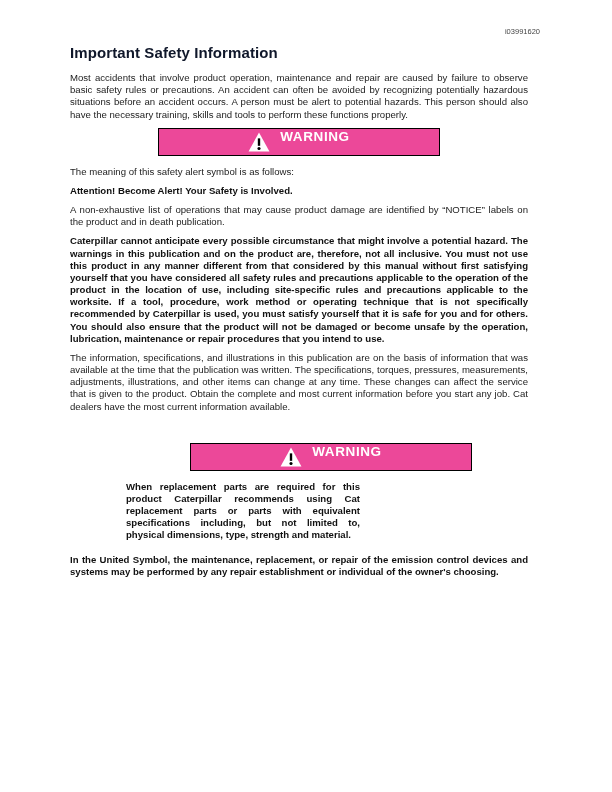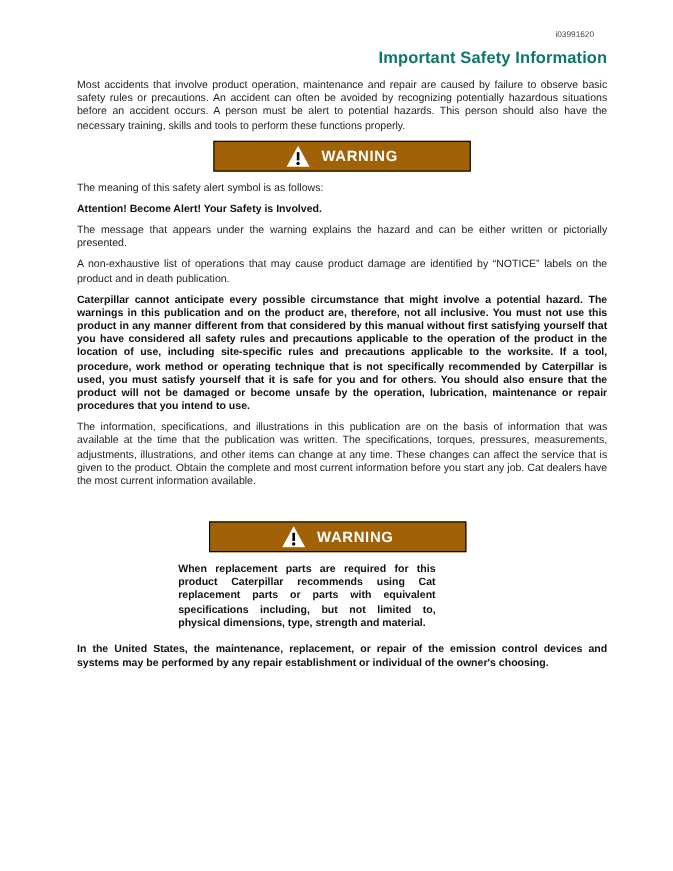--- a/index.html
+++ b/index.html
@@ -4,65 +4,64 @@
 <style>
   * { margin: 0; padding: 0; box-sizing: border-box; }
   html, body { background: #ffffff; }
   .page {
     width: 612px;
     height: 792px;
     background: #ffffff;
     font-family: "Liberation Sans", sans-serif;
     color: #1c1c1c;
     position: relative;
-    padding: 24px 60px 0 70px;
+    padding: 24px 84px 0 70px;
     overflow: hidden;
   }
   .doc-code {
     position: absolute;
     top: 27px;
     right: 72px;
     font-size: 7.5px;
     color: #444444;
   }
   .page-title {
-    text-align: right;
+    text-align: left;
     font-size: 15px;
     font-weight: bold;
-    color: #0f766e;
+    color: #0f172a;
     margin: 20px 0 11px 0;
     letter-spacing: 0.1px;
   }
   p.body-par {
     font-size: 9.6px;
     line-height: 1.27;
     text-align: justify;
     margin-bottom: 7px;
     color: #1c1c1c;
   }
   p.bold { font-weight: bold; color: #111111; }
   .warning-box {
-    background: #a16207;
+    background: #ec4899;
     color: #ffffff;
     display: flex;
-    align-items: center;
     justify-content: center;
     gap: 10px;
-    width: 234px;
+    width: 282px;
     height: 28px;
     margin: 5px auto 10px auto;
     border: 1px solid #000;
   }
   .warning-box .wlabel {
     font-weight: bold;
     font-size: 13.5px;
     letter-spacing: 0.6px;
   }
   .warning-box.indented { margin-left: 120px; margin-right: 0; margin-top: 30px; }
-  .indent-col { margin-left: 92px; width: 234px; }
+  .indent-col { margin-left: 56px; width: 234px; }
   .indent-col p.body-par { margin-bottom: 12px; }
   .alert-icon { display: inline-flex; align-items: center; }
   .final-par { margin-top: 4px; }
 </style>
 </head>
 <body>
 
 <div class="page">
 
   <div class="doc-code">i03991620</div>
@@ -83,21 +82,20 @@
         <circle cx="12" cy="18.2" r="1.7" fill="#000000"></circle>
       </svg>
     </span>
     <span class="wlabel">WARNING</span>
   </div>
 
   <p class="body-par">The meaning of this safety alert symbol is as follows:</p>
 
   <p class="body-par bold">Attention! Become Alert! Your Safety is Involved.</p>
 
-  <p class="body-par">The message that appears under the warning explains the hazard and can be either written or pictorially presented.</p>
 
   <p class="body-par">A non-exhaustive list of operations that may cause product damage are identified by “NOTICE” labels on the product and in death publication.</p>
 
   <p class="body-par bold">Caterpillar cannot anticipate every possible circumstance that might involve a potential hazard. The warnings in this publication and on the product are, therefore, not all inclusive. You must not use this product in any manner different from that considered by this manual without first satisfying yourself that you have considered all safety rules and precautions applicable to the operation of the product in the location of use, including site-specific rules and precautions applicable to the worksite. If a tool, procedure, work method or operating technique that is not specifically recommended by Caterpillar is used, you must satisfy yourself that it is safe for you and for others. You should also ensure that the product will not be damaged or become unsafe by the operation, lubrication, maintenance or repair procedures that you intend to use.</p>
 
   <p class="body-par">The information, specifications, and illustrations in this publication are on the basis of information that was available at the time that the publication was written. The specifications, torques, pressures, measurements, adjustments, illustrations, and other items can change at any time. These changes can affect the service that is given to the product. Obtain the complete and most current information before you start any job. Cat dealers have the most current information available.</p>
 
   <div class="warning-box indented">
     <span class="alert-icon">
       <svg width="22" height="20" viewBox="0 0 24 22" aria-hidden="true">
@@ -106,15 +104,15 @@
         <circle cx="12" cy="18.2" r="1.7" fill="#000000"></circle>
       </svg>
     </span>
     <span class="wlabel">WARNING</span>
   </div>
 
   <div class="indent-col">
     <p class="body-par bold">When replacement parts are required for this product Caterpillar recommends using Cat replacement parts or parts with equivalent specifications including, but not limited to, physical dimensions, type, strength and material.</p>
   </div>
 
-  <p class="body-par bold final-par">In the United States, the maintenance, replacement, or repair of the emission control devices and systems may be performed by any repair establishment or individual of the owner's choosing.</p>
+  <p class="body-par bold final-par">In the United Symbol, the maintenance, replacement, or repair of the emission control devices and systems may be performed by any repair establishment or individual of the owner's choosing.</p>
 
 </div>
 
 </body></html>

